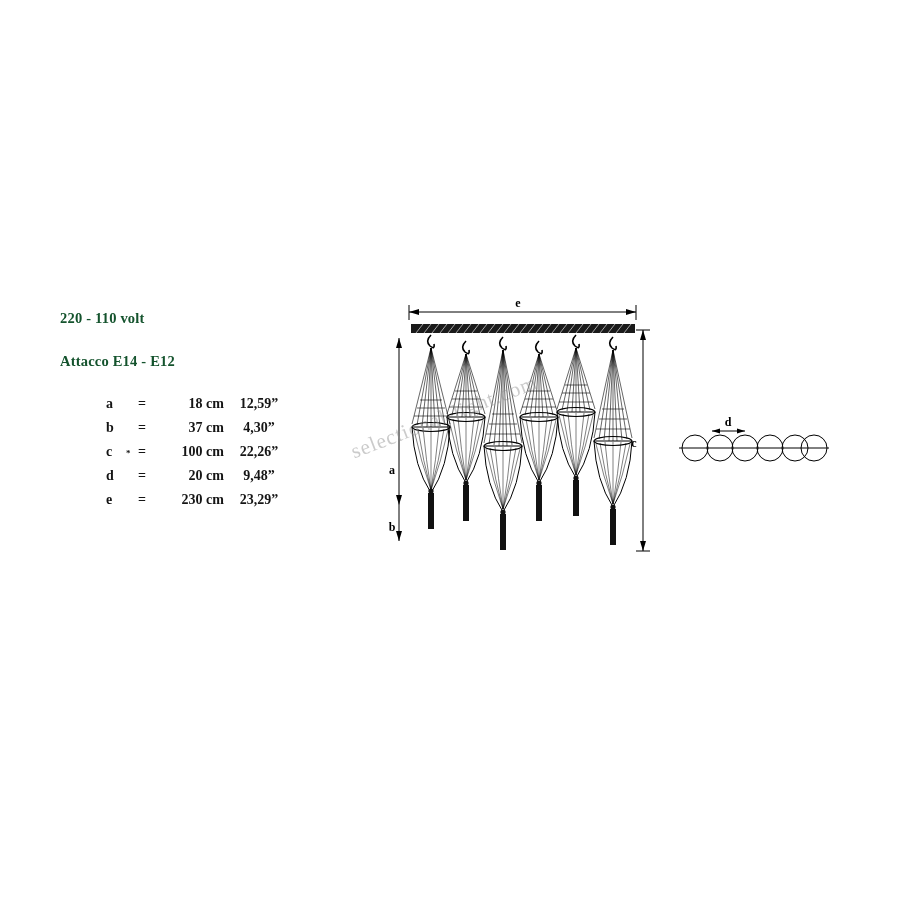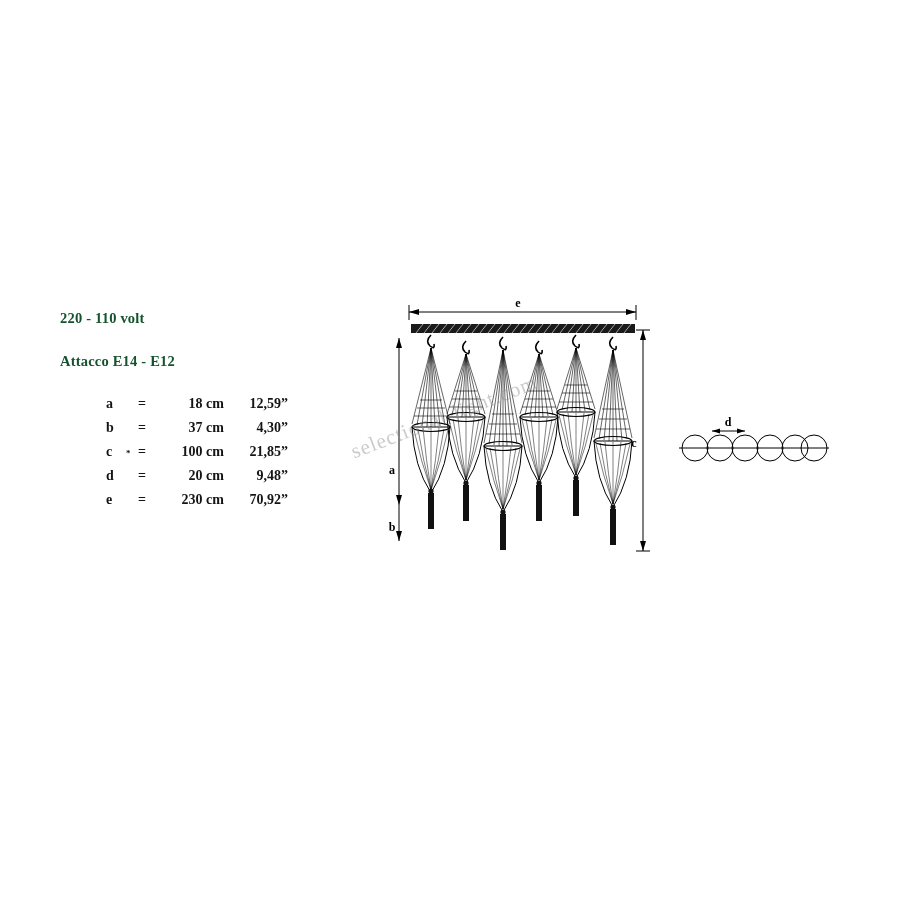--- a/index.html
+++ b/index.html
@@ -57,21 +57,21 @@
     width: 16px;
     text-align: center;
   }
   .dim-val {
     width: 74px;
     text-align: right;
     padding-right: 6px;
   }
   .dim-in {
     width: 58px;
-    text-align: right;
+    text-align: center;
   }
 
   
   #drawing {
     position: absolute;
     left: 0;
     top: 0;
   }
 
   
@@ -116,35 +116,35 @@
       <span class="dim-star"></span>
       <span class="dim-eq">=</span>
       <span class="dim-val">37 cm</span>
       <span class="dim-in">4,30”</span>
     </div>
     <div class="dim-row">
       <span class="dim-key">c</span>
       <span class="dim-star">*</span>
       <span class="dim-eq">=</span>
       <span class="dim-val">100 cm</span>
-      <span class="dim-in">21,85”</span>
+      <span class="dim-in">22,26”</span>
     </div>
     <div class="dim-row">
       <span class="dim-key">d</span>
       <span class="dim-star"></span>
       <span class="dim-eq">=</span>
       <span class="dim-val">20 cm</span>
       <span class="dim-in">9,48”</span>
     </div>
     <div class="dim-row">
       <span class="dim-key">e</span>
       <span class="dim-star"></span>
       <span class="dim-eq">=</span>
       <span class="dim-val">230 cm</span>
-      <span class="dim-in">70,92”</span>
+      <span class="dim-in">23,29”</span>
     </div>
   </div>
 </div>
 
 <svg id="drawing" width="900" height="900" viewBox="0 0 900 900">
 
   <g>
     <line x1="409" y1="312" x2="636" y2="312" stroke="#000" stroke-width="1"></line>
     <line x1="409" y1="305" x2="409" y2="320" stroke="#000" stroke-width="1"></line>
     <line x1="636" y1="305" x2="636" y2="320" stroke="#000" stroke-width="1"></line>

